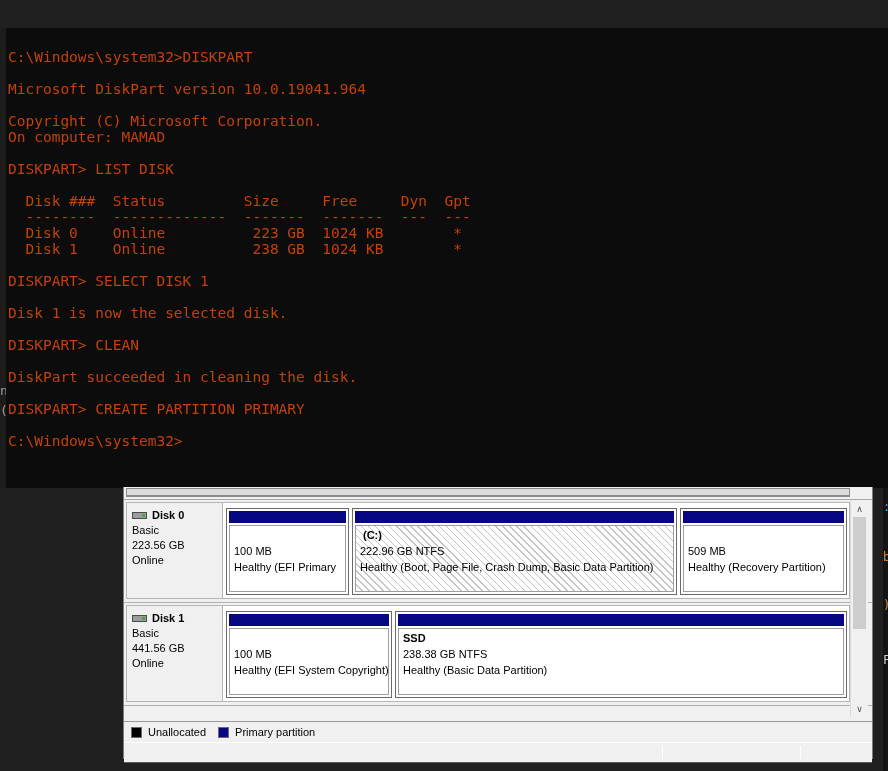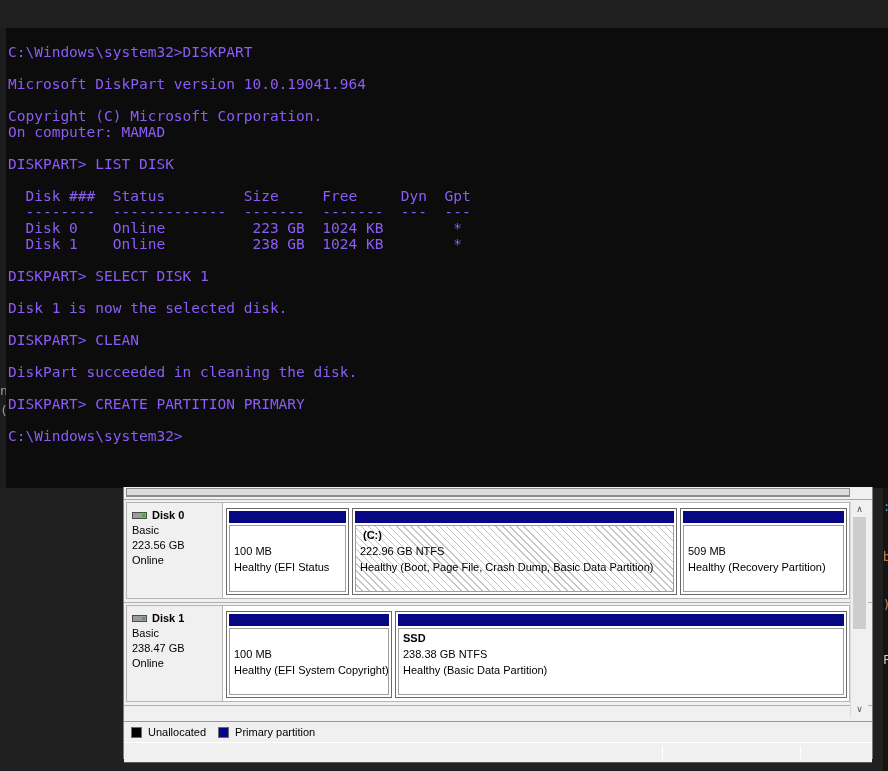--- a/index.html
+++ b/index.html
@@ -22,21 +22,21 @@
   .cmd-titlebar { height:28px; background:var(--titlebar-bg,#2d2d2d); display:flex;
                   align-items:center; position:relative; }
   .cmd-icon { width:15px; height:13px; margin-left:8px; background:#000;
               border:1px solid #e6e6e6; color:#fff; font:5px/5px "DejaVu Sans Mono", monospace;
               padding:1px 0 0 1px; overflow:hidden; flex:none; }
   .cmd-title { margin-left:10px; font-size:12px; color:#cfcfcf; white-space:nowrap; }
   .cmd-min { position:absolute; right:12px; top:0; width:34px; height:28px; display:flex;
              align-items:center; justify-content:center; color:#9a9a9a; font-size:13px; }
   .terminal { position:absolute; left:0; top:28px; right:0; bottom:0;
               background:var(--terminal-bg,#0c0c0c); overflow:hidden; }
-  .terminal pre { margin:0; padding:16px 0 0 2px; color:#8b5cf6;
+  .terminal pre { margin:0; padding:21px 0 0 2px; color:#c2410c;
                   font:14.5px/16px "DejaVu Sans Mono", monospace; }
 
   
   .dm-window { position:absolute; left:123px; top:487px; width:750px; height:272px;
                background:#f0f0f0; border-left:1px solid #7d7d7d; border-right:1px solid #7d7d7d;
                font-size:11px; color:#000; }
   .dm-hscroll { height:13px; position:relative; border-bottom:1px solid #a8a8a8; background:#f0f0f0; }
   .dm-hscroll .thumb { position:absolute; left:2px; right:22px; top:1px; bottom:2px;
                        background:#dcdcdc; border:1px solid #8b8b8b; border-bottom-width:2px; }
 
@@ -132,21 +132,21 @@
         </div>
         <div>Basic</div>
         <div>223.56 GB</div>
         <div>Online</div>
       </div>
       <div class="graph-cell">
         <div class="part" style="width:123px;">
           <div class="part-head"></div>
           <div class="part-body centered">
             <div>100 MB</div>
-            <div>Healthy (EFI Status</div>
+            <div>Healthy (EFI Primary</div>
           </div>
         </div>
         <div class="part" style="width:325px;">
           <div class="part-head"></div>
           <div class="part-body hatch">
             <div class="part-title">(C:)</div>
             <div>222.96 GB NTFS</div>
             <div>Healthy (Boot, Page File, Crash Dump, Basic Data Partition)</div>
           </div>
         </div>
@@ -160,21 +160,21 @@
       </div>
     </div>
 
     <div class="disk-row">
       <div class="label-cell">
         <div class="disk-name-line">
           <span class="disk-icon"></span>
           <span>Disk 1</span>
         </div>
         <div>Basic</div>
-        <div>238.47 GB</div>
+        <div>441.56 GB</div>
         <div>Online</div>
       </div>
       <div class="graph-cell">
         <div class="part" style="width:166px;">
           <div class="part-head"></div>
           <div class="part-body centered">
             <div>100 MB</div>
             <div>Healthy (EFI System Copyright)</div>
           </div>
         </div>

